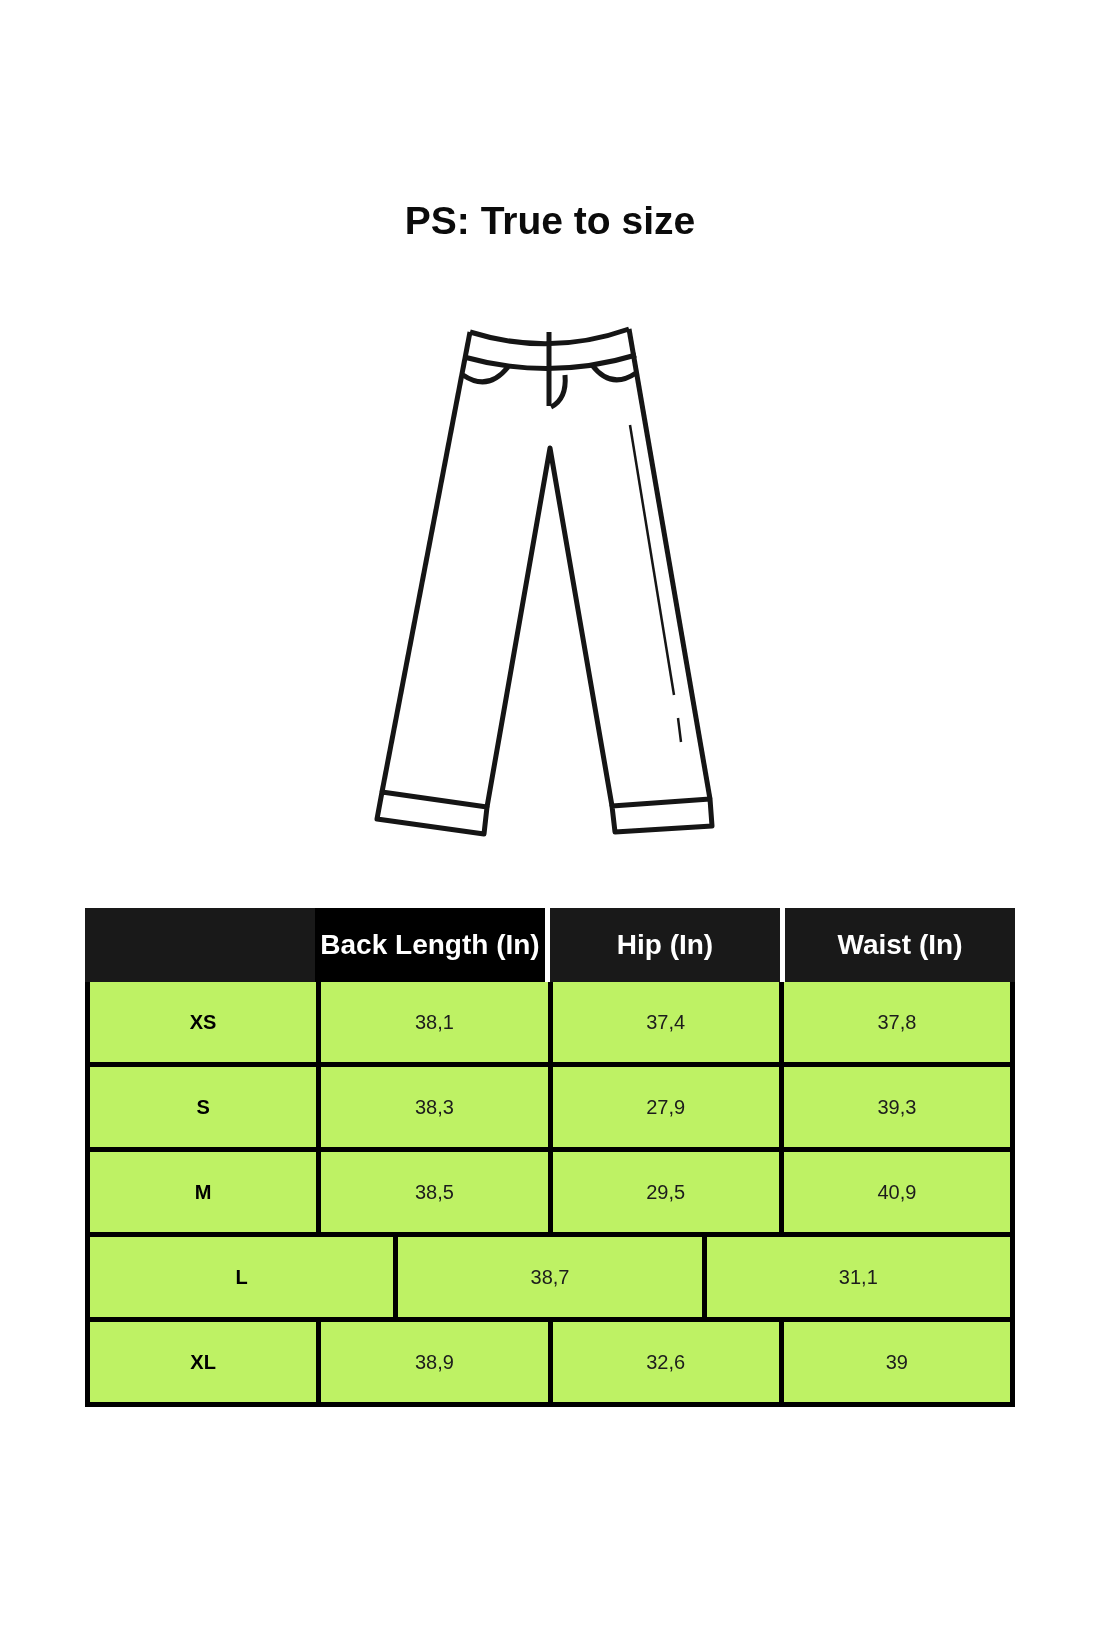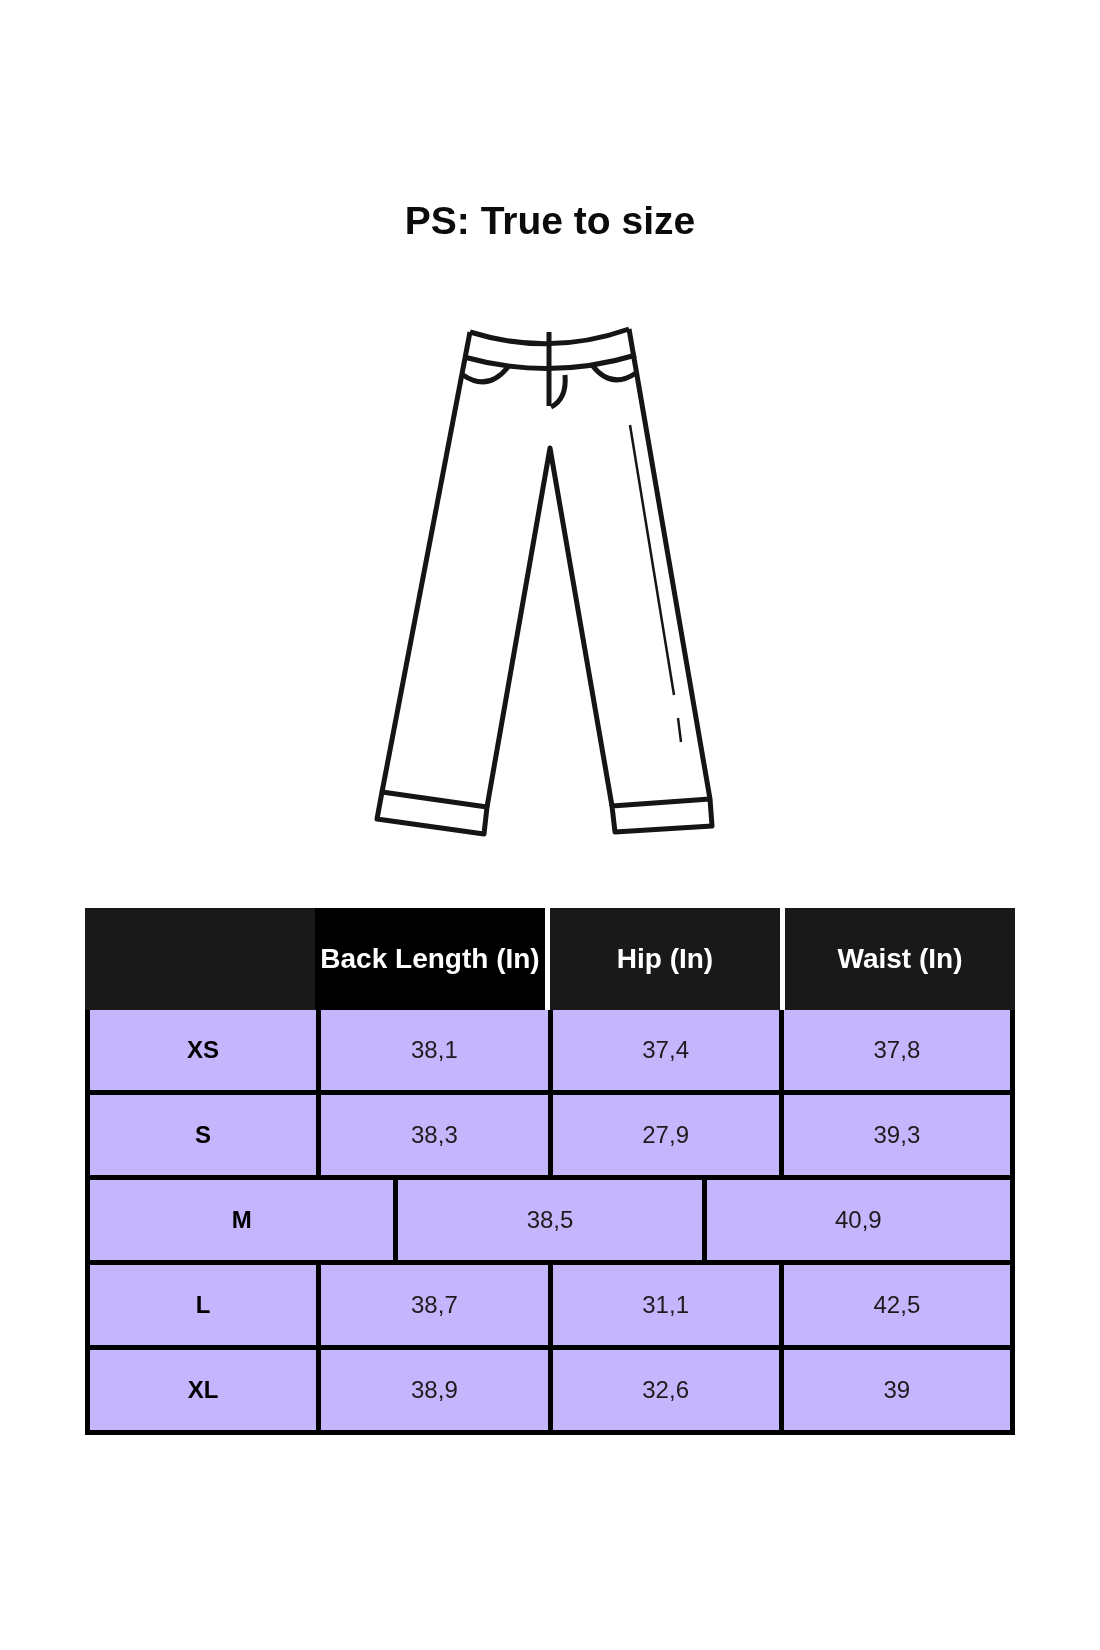--- a/index.html
+++ b/index.html
@@ -35,21 +35,21 @@
     height: 545px;
   }
   .size-table {
     position: absolute;
     left: 85px;
     top: 908px;
     width: 930px;
   }
   .t-header {
     display: flex;
-    height: 102px;
+    height: 74px;
   }
   .t-hcell {
     flex: 1 1 0;
     box-sizing: border-box;
     display: flex;
     align-items: center;
     justify-content: center;
     background: #191919;
     color: #ffffff;
     font-size: 28px;
@@ -65,22 +65,22 @@
     display: flex;
     height: 80px;
   }
   .t-row + .t-row { border-top: 5px solid #000000; }
   .t-cell {
     flex: 1 1 0;
     box-sizing: border-box;
     display: flex;
     align-items: center;
     justify-content: center;
-    background: #c4b5fd;
-    font-size: 24px;
+    background: #bef264;
+    font-size: 20px;
     color: #1c1c1c;
   }
   .t-cell + .t-cell { border-left: 5px solid #000000; }
   .t-cell.size-label {
     font-weight: 700;
     color: #000000;
   }
 </style>
 </head>
 <body>
@@ -126,28 +126,28 @@
       <div class="t-row">
         <div class="t-cell size-label">S</div>
         <div class="t-cell">38,3</div>
         <div class="t-cell">27,9</div>
         <div class="t-cell">39,3</div>
       </div>
 
       <div class="t-row">
         <div class="t-cell size-label">M</div>
         <div class="t-cell">38,5</div>
+        <div class="t-cell">29,5</div>
         <div class="t-cell">40,9</div>
       </div>
 
       <div class="t-row">
         <div class="t-cell size-label">L</div>
         <div class="t-cell">38,7</div>
         <div class="t-cell">31,1</div>
-        <div class="t-cell">42,5</div>
       </div>
 
       <div class="t-row">
         <div class="t-cell size-label">XL</div>
         <div class="t-cell">38,9</div>
         <div class="t-cell">32,6</div>
         <div class="t-cell">39</div>
       </div>
 
     </div>

